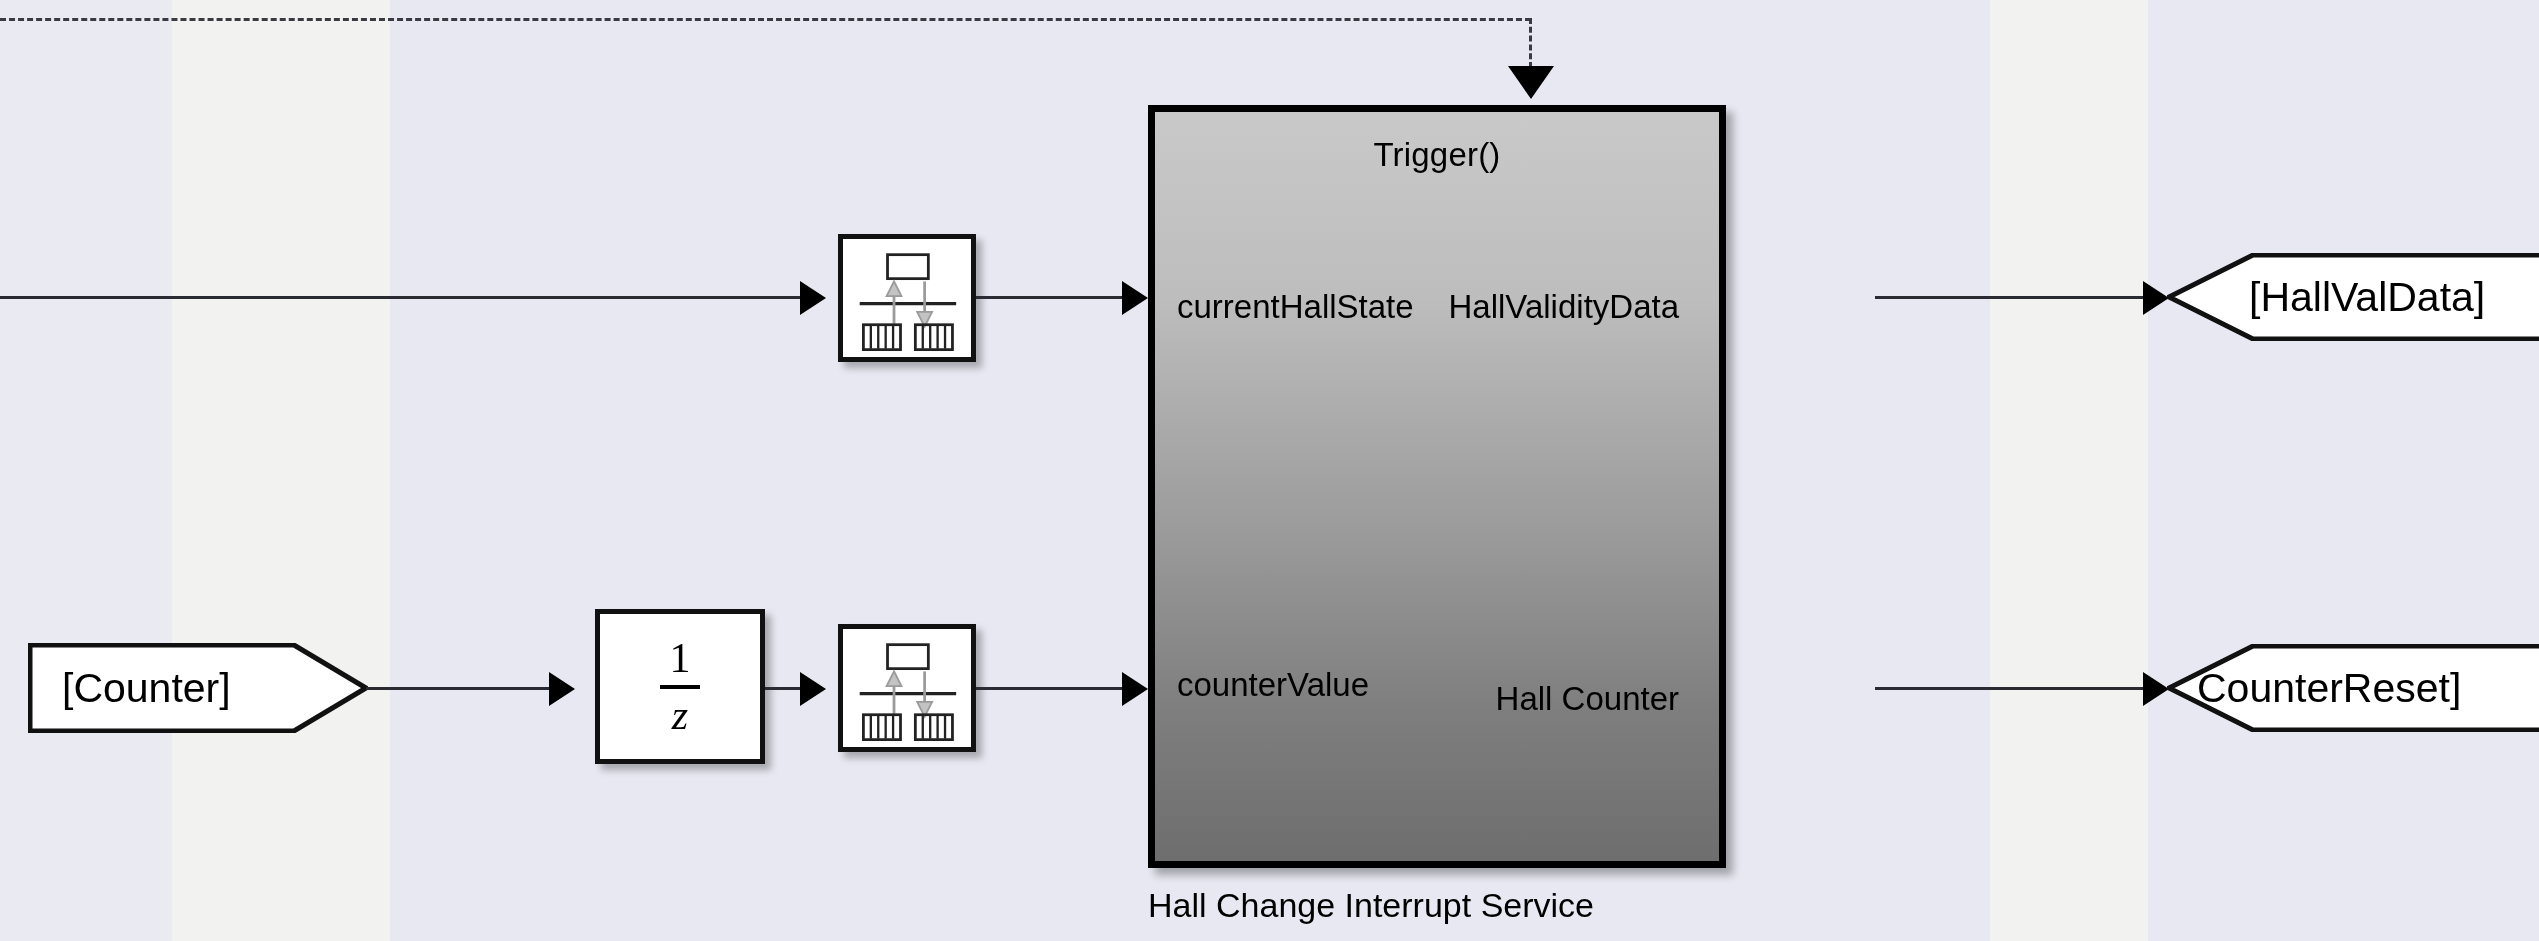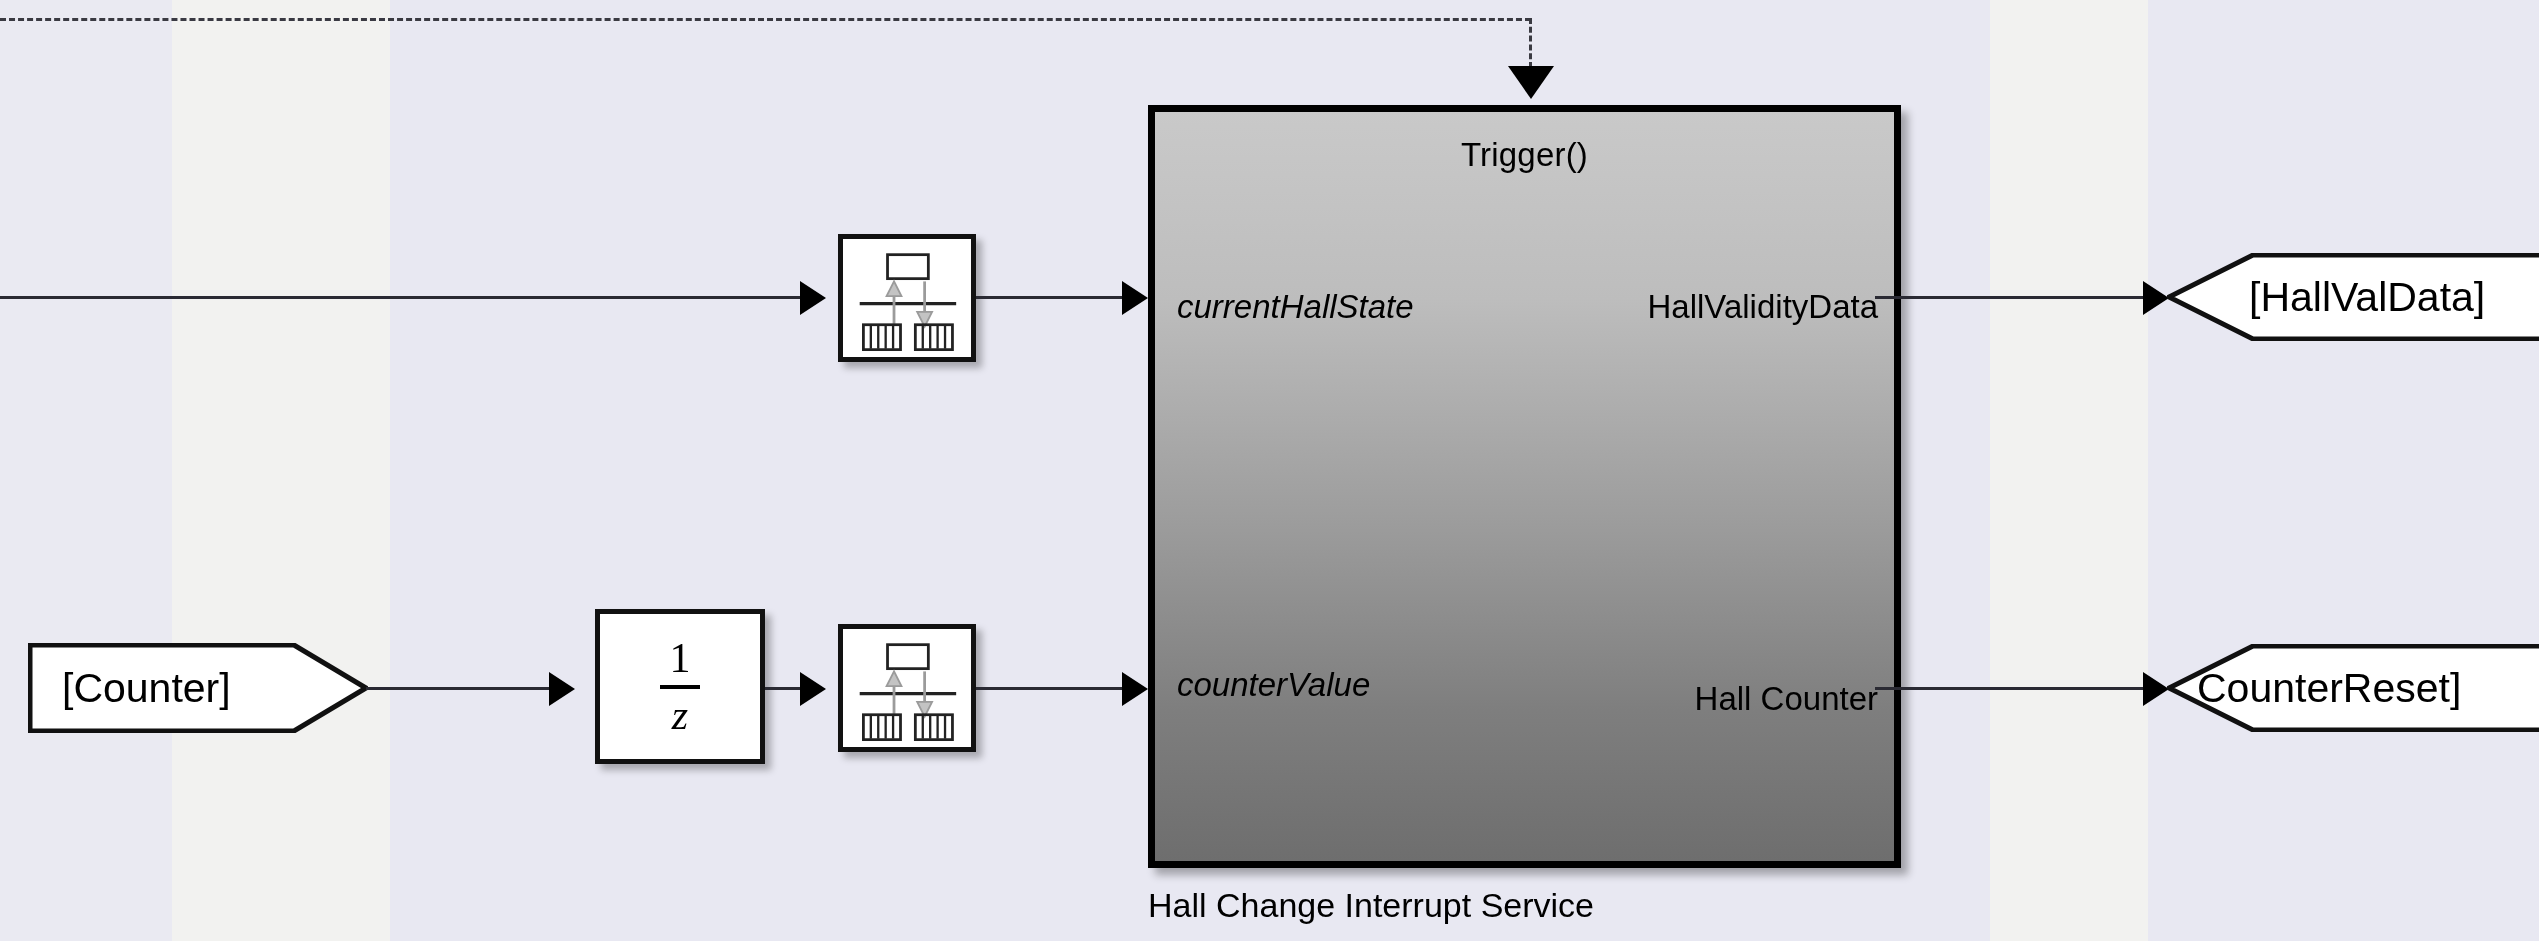--- a/index.html
+++ b/index.html
@@ -61,21 +61,21 @@
     width: 0;
     border-left: 3px dashed #3a3a42;
     background: transparent;
   }
 
   
   #subsystem {
     position: absolute;
     left: 1148px;
     top: 105px;
-    width: 753px;
+    width: 578px;
     height: 763px;
     border: 7px solid #000000;
     box-sizing: border-box;
     background: linear-gradient(to bottom, #c9c9c9 0%, #bdbdbd 25%, #9c9c9c 55%, #7e7e7e 80%, #6e6e6e 100%);
     box-shadow: 7px 7px 8px rgba(0,0,0,0.30);
   }
   .sub-title {
     position: absolute;
     top: 24px;
     left: 0;
@@ -85,22 +85,22 @@
     color: #000000;
     letter-spacing: 0.2px;
   }
   .port-label {
     position: absolute;
     font-size: 33px;
     color: #000000;
     white-space: nowrap;
     line-height: 1;
   }
-  .port-in  { left: 22px; font-style: italic; }
-  .port-out { right: 16px; }
+  .port-in  { left: 22px; }
+  .port-out { right: 40px; }
 
   
   #subsystem-caption {
     position: absolute;
     left: 1148px;
     top: 886px;
     width: 727px;
     text-align: left;
     font-size: 34px;
     color: #000000;

